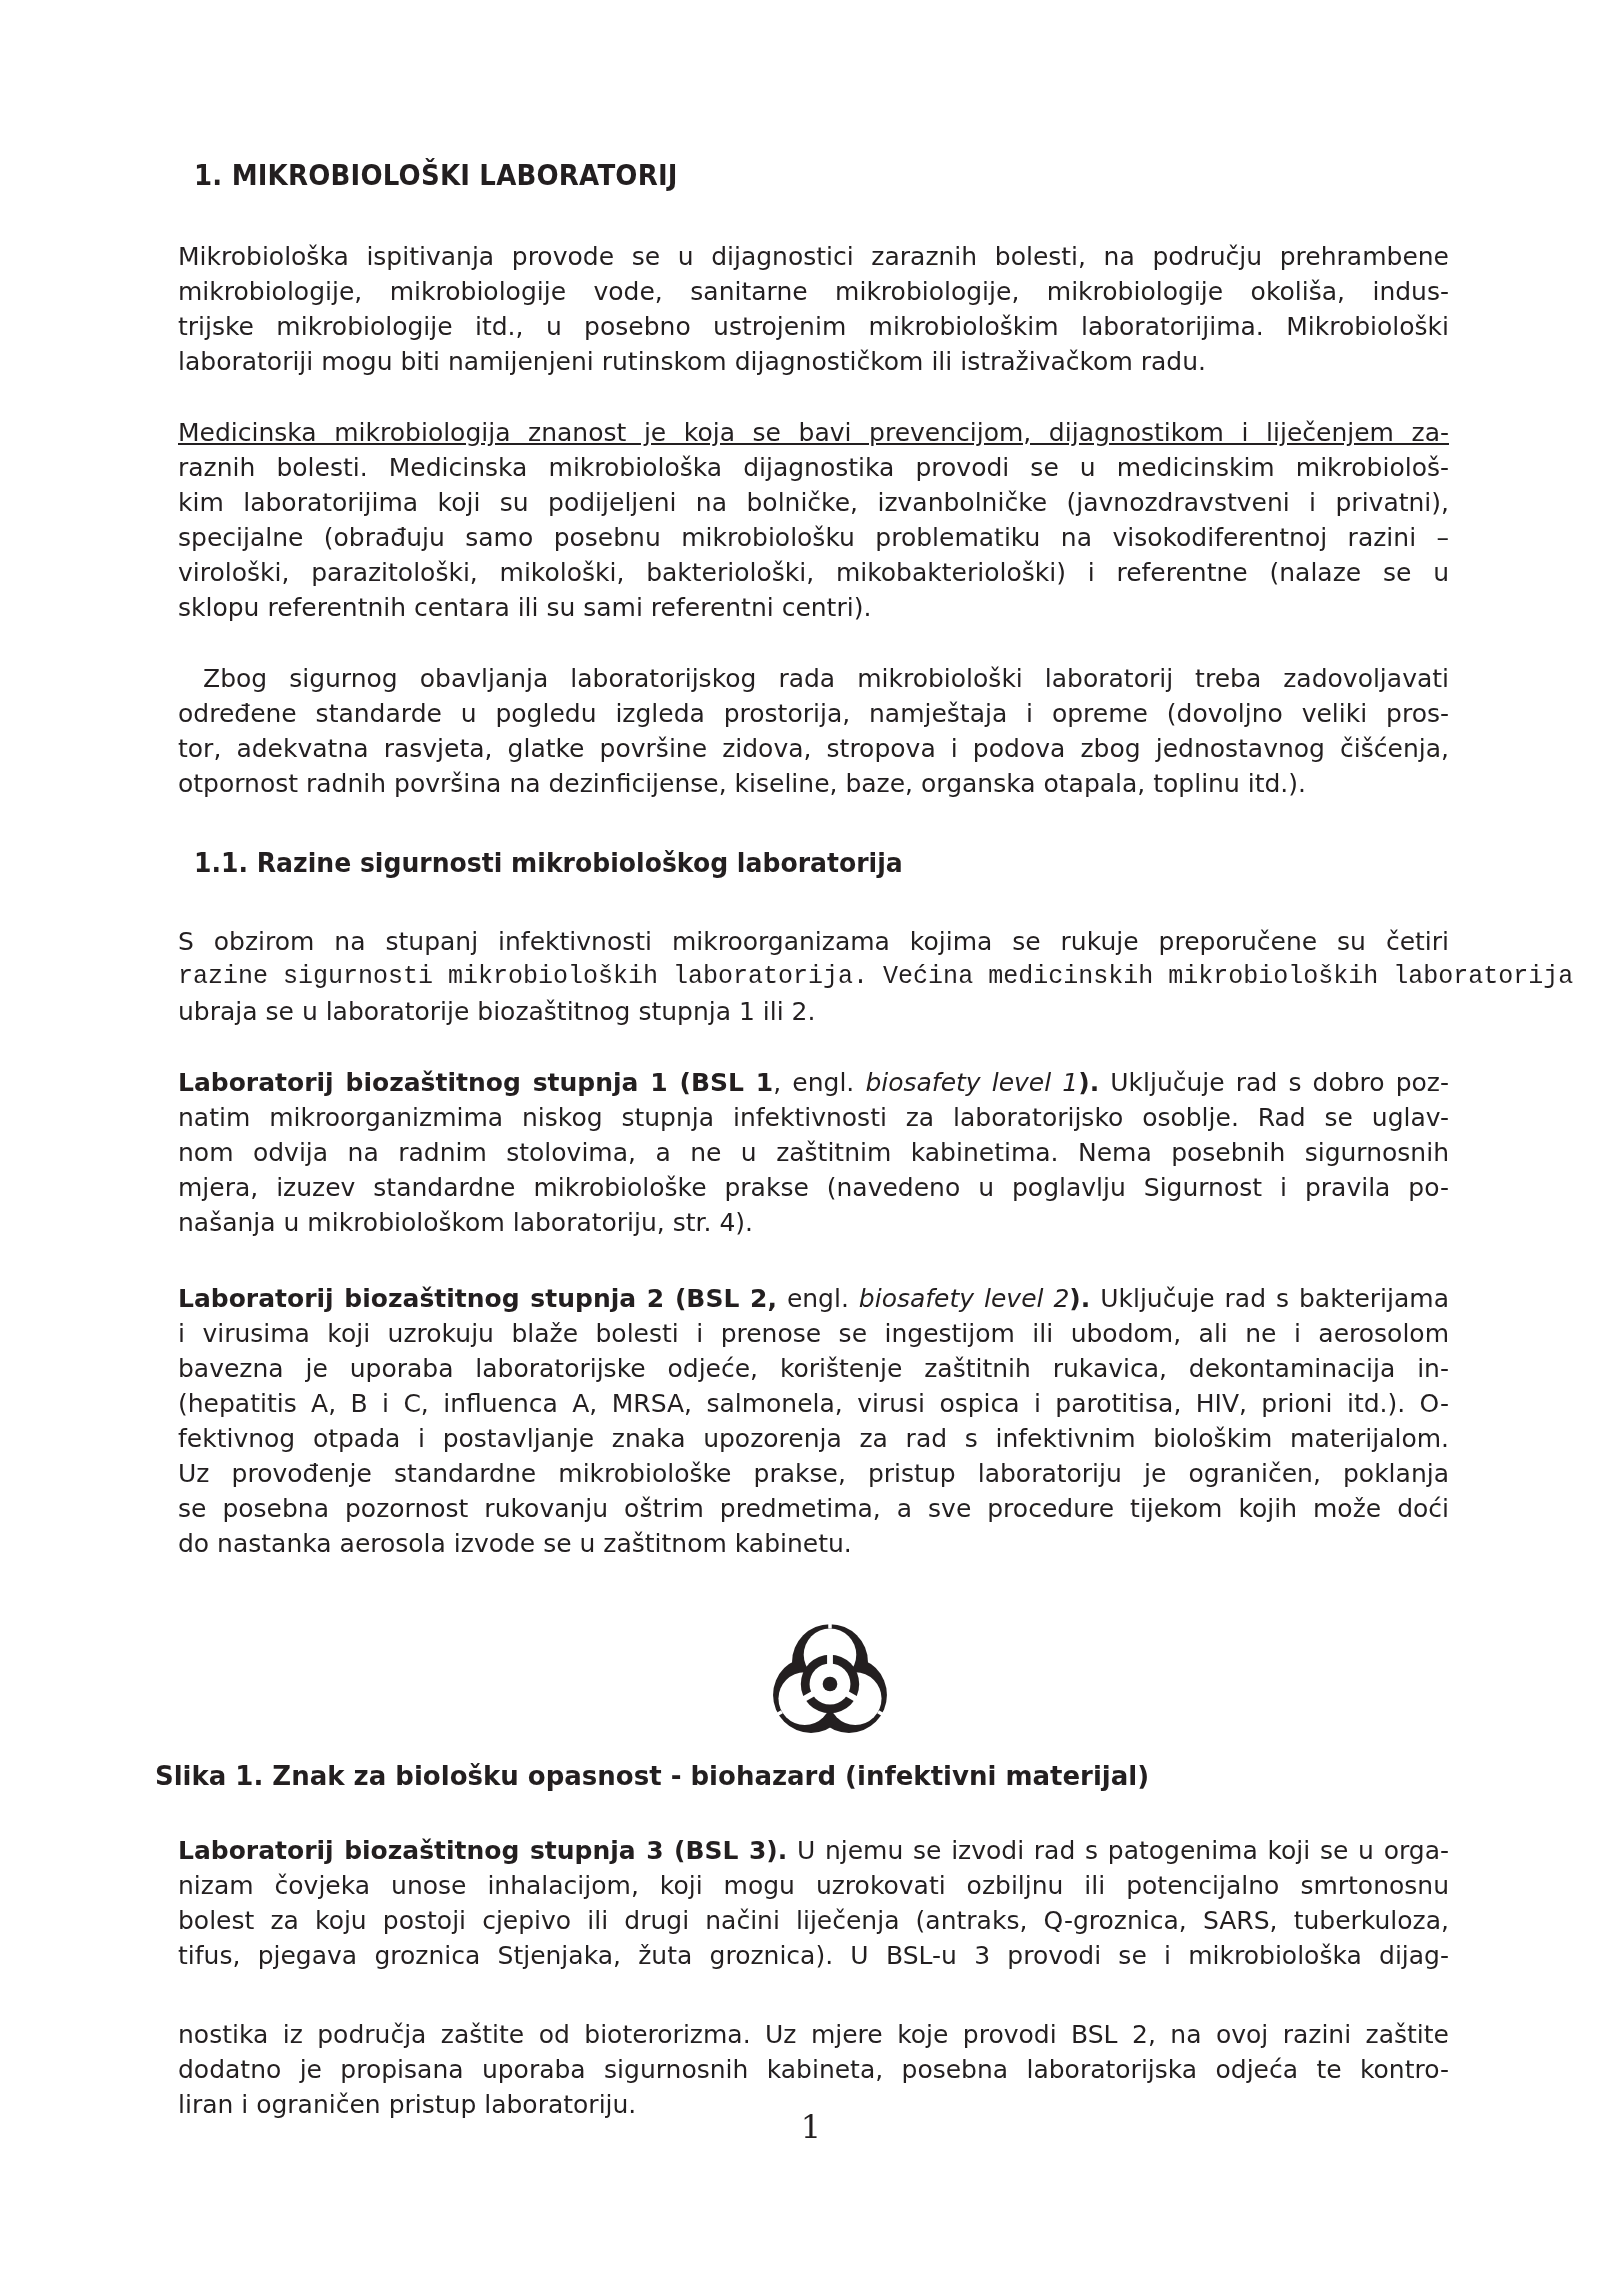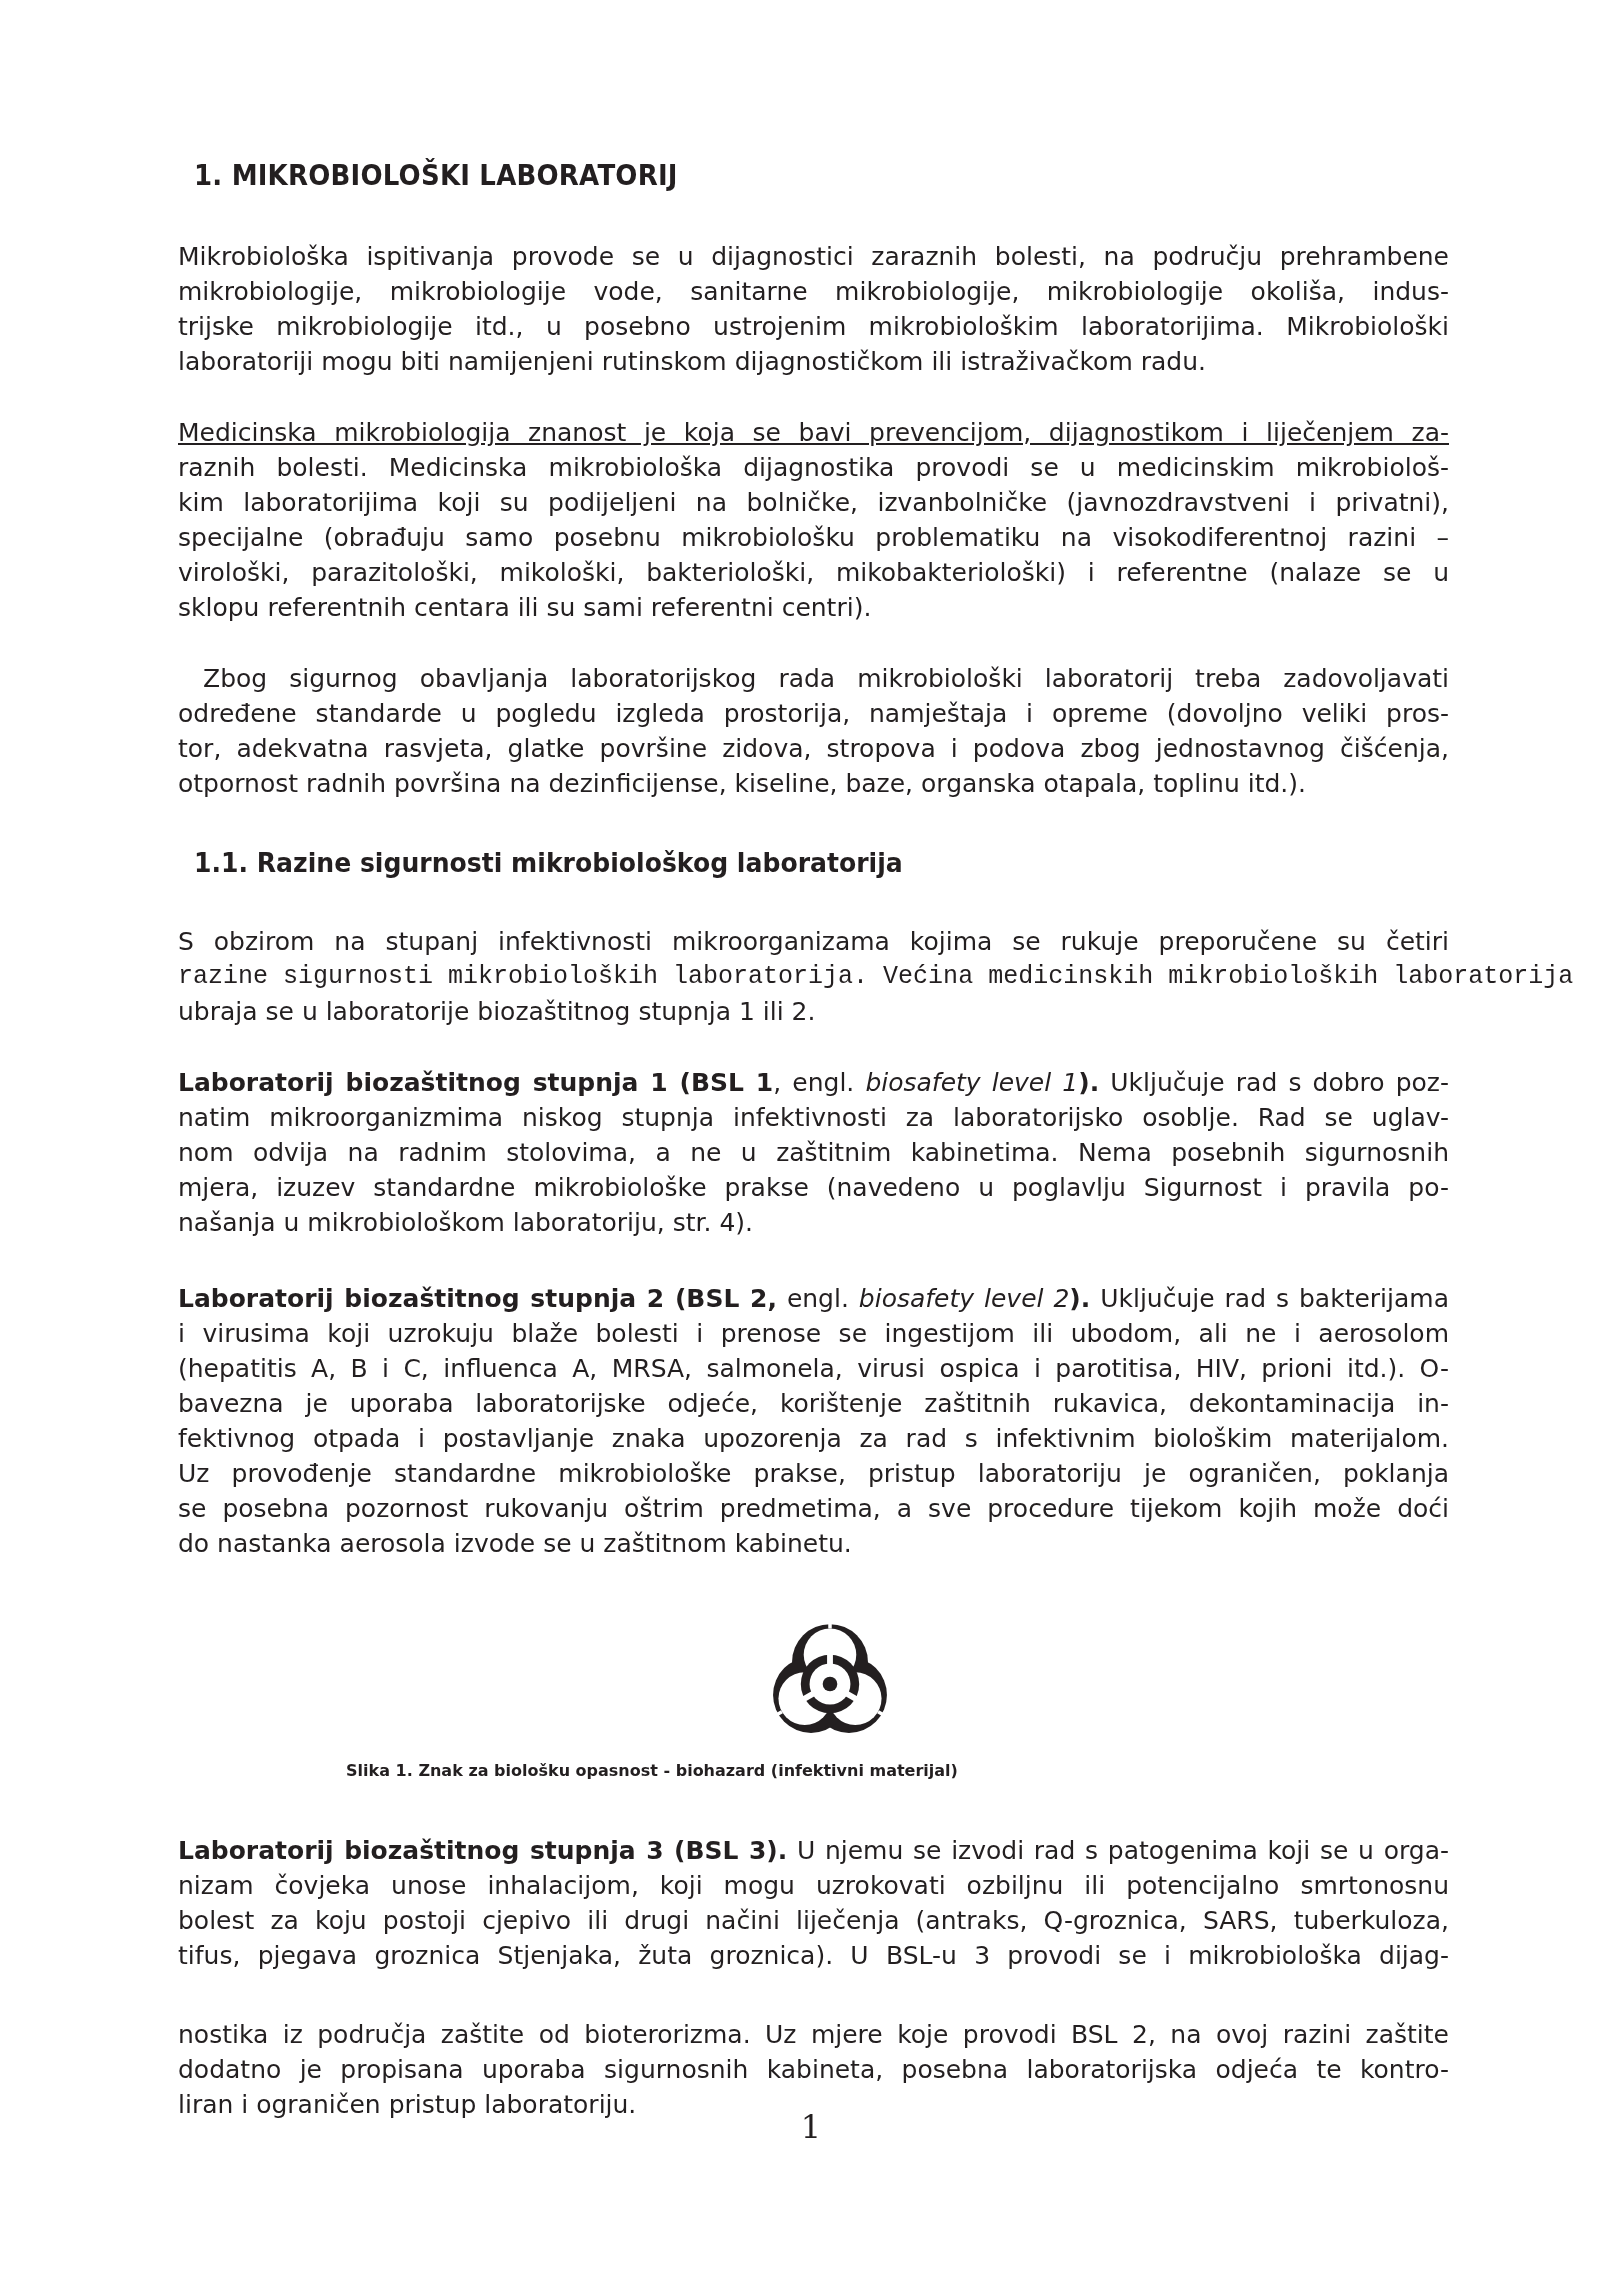--- a/index.html
+++ b/index.html
@@ -25,21 +25,21 @@
     font-size: 25px; white-space: nowrap;
     text-align: justify; text-align-last: justify;
     overflow: visible;
   }
   .line.last { text-align: left; text-align-last: left; }
   .b { font-weight: bold; }
   .i { font-style: italic; }
   .fig { position: absolute; left: 757px; top: 1611px; width: 146px; height: 146px; }
   .caption {
     position: absolute; left: 0; width: 1304px; top: 1761px;
-    text-align: center; font-size: 16px; font-weight: bold; white-space: nowrap;
+    text-align: center; font-size: 26px; font-weight: bold; white-space: nowrap;
   }
   .pagenum {
     position: absolute; left: 0; width: 1622px; top: 2108px; text-align: center;
     font-family: "DejaVu Serif", "Liberation Serif", serif; font-size: 32px;
   }
 </style>
 </head>
 <body>
 
 <div class="page">
@@ -81,22 +81,22 @@
     <span class="line" style="display: block;"><span class="b">Laboratorij biozaštitnog stupnja 1 (BSL 1</span><span>, engl. </span><span class="i">biosafety level 1</span><span class="b">).</span><span> Uključuje rad s dobro poz-</span></span>
     <span class="line" style="display: block;">natim mikroorganizmima niskog stupnja infektivnosti za laboratorijsko osoblje. Rad se uglav-</span>
     <span class="line" style="display: block;">nom odvija na radnim stolovima, a ne u zaštitnim kabinetima. Nema posebnih sigurnosnih</span>
     <span class="line" style="display: block;">mjera, izuzev standardne mikrobiološke prakse (navedeno u poglavlju Sigurnost i pravila po-</span>
     <span class="line last" style="display: block; text-align: right;">našanja u mikrobiološkom laboratoriju, str. 4).</span>
   </div>
 
   <div class="para" style="top:1281px;">
     <span class="line" style="display: block;"><span class="b">Laboratorij biozaštitnog stupnja 2 (BSL 2,</span><span> engl. </span><span class="i">biosafety level 2</span><span class="b">).</span><span> Uključuje rad s bakterijama</span></span>
     <span class="line" style="display: block;">i virusima koji uzrokuju blaže bolesti i prenose se ingestijom ili ubodom, ali ne i aerosolom</span>
+    <span class="line" style="display: block;">bavezna je uporaba laboratorijske odjeće, korištenje zaštitnih rukavica, dekontaminacija in-</span>
     <span class="line" style="display: block;">(hepatitis A, B i C, influenca A, MRSA, salmonela, virusi ospica i parotitisa, HIV, prioni itd.). O-</span>
-    <span class="line" style="display: block;">bavezna je uporaba laboratorijske odjeće, korištenje zaštitnih rukavica, dekontaminacija in-</span>
     <span class="line" style="display: block;">fektivnog otpada i postavljanje znaka upozorenja za rad s infektivnim biološkim materijalom.</span>
     <span class="line" style="display: block;">Uz provođenje standardne mikrobiološke prakse, pristup laboratoriju je ograničen, poklanja</span>
     <span class="line" style="display: block;">se posebna pozornost rukovanju oštrim predmetima, a sve procedure tijekom kojih može doći</span>
     <span class="line last" style="display: block;">do nastanka aerosola izvode se u zaštitnom kabinetu.</span>
   </div>
 
   <div class="fig">
     <svg width="146" height="146" viewBox="-50 -50 100 100">
       <defs>
         <mask id="bhmask">

